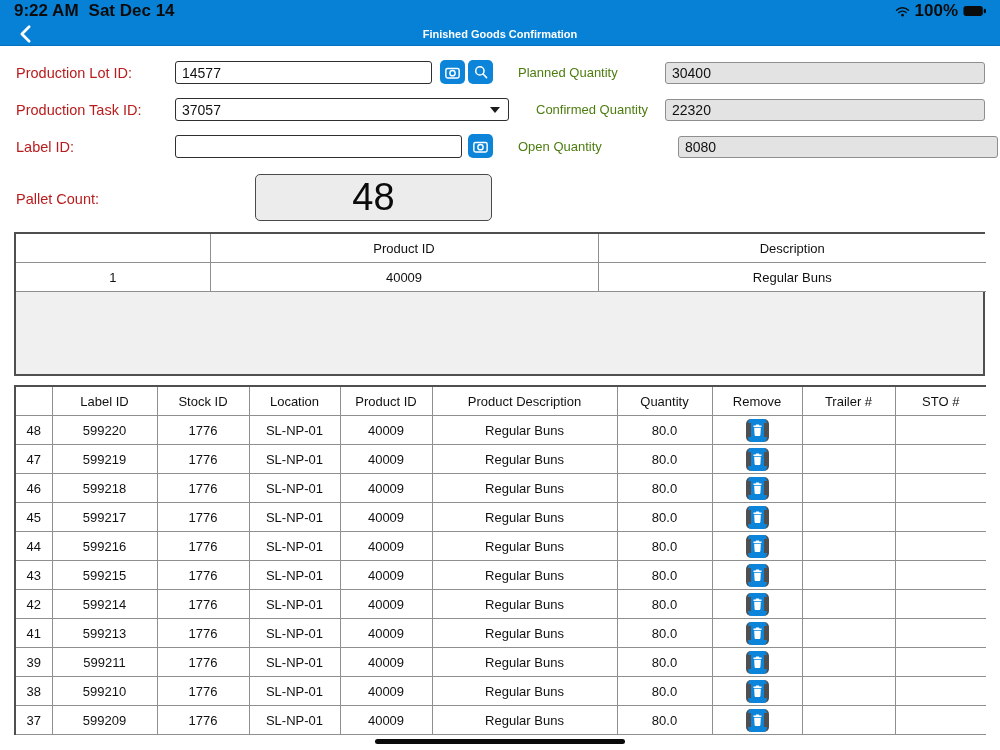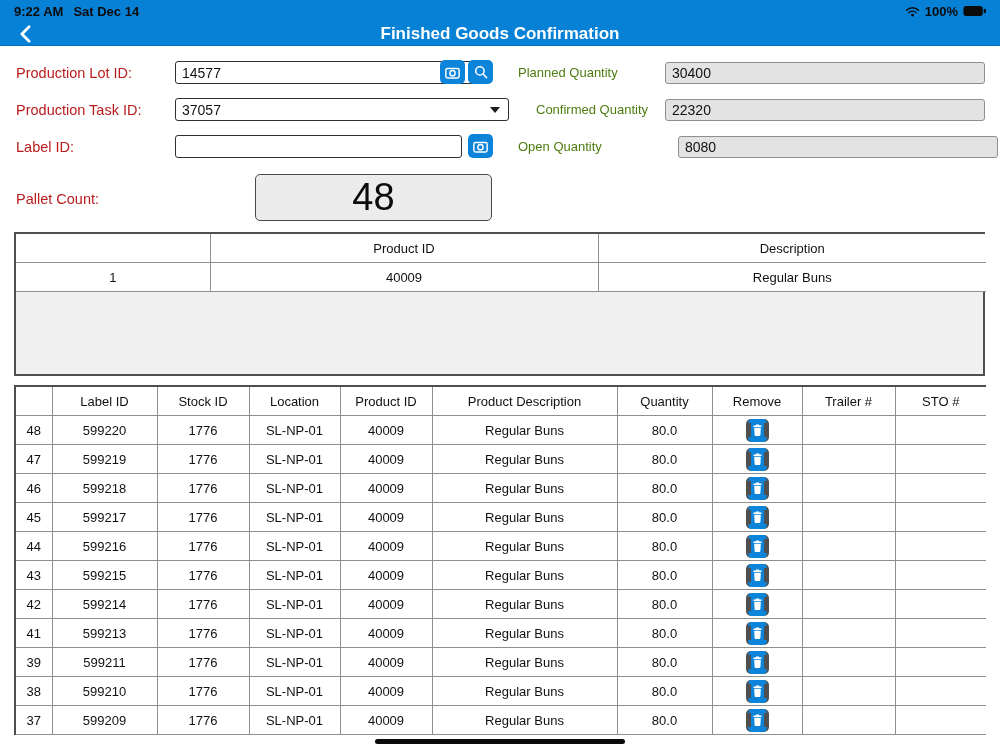--- a/index.html
+++ b/index.html
@@ -5,31 +5,31 @@
   html,body{margin:0;padding:0;}
   body{
     width:1000px;height:750px;position:relative;overflow:hidden;
     background:#ffffff;font-family:"Liberation Sans",sans-serif;color:#111;
     -webkit-font-smoothing:antialiased;
   }
   
   .status-bar{
     position:absolute;top:0;left:0;width:1000px;height:22px;background:#0781d6;
     display:flex;align-items:center;justify-content:space-between;
-    padding:0 14px;box-sizing:border-box;font-size:13px;font-weight:700;color:#0b0b0b;
+    padding:0 14px;box-sizing:border-box;font-size:17px;font-weight:700;color:#0b0b0b;
   }
   .status-left{display:flex;gap:10px;align-items:center;}
   .status-right{display:flex;gap:5px;align-items:center;}
   
   .nav-bar{
     position:absolute;top:22px;left:0;width:1000px;height:24px;background:#0781d6;
     display:flex;align-items:center;justify-content:center;
     border-bottom:1px solid #0672bd;box-sizing:border-box;
   }
-  .nav-title{color:#fff;font-size:17px;font-weight:700;}
+  .nav-title{color:#fff;font-size:11px;font-weight:700;}
   .back-btn{
     position:absolute;left:12px;top:1px;width:26px;height:22px;background:transparent;border:none;
     display:flex;align-items:center;justify-content:center;cursor:pointer;padding:0;
   }
   
   .fld-label{position:absolute;left:16px;font-size:14.5px;color:#b91c1c;}
   .r-label{position:absolute;left:518px;font-size:13px;color:#4d7c0f;}
   .text-input{
     position:absolute;height:23px;box-sizing:border-box;border:1px solid #2f2f2f;border-radius:3px;
     background:#fff;font-size:14px;font-family:"Liberation Sans",sans-serif;padding:0 6px;color:#111;outline:none;
@@ -122,21 +122,21 @@
     <span style="display:flex;">
       <svg viewBox="0 0 12 20" width="11" height="18" fill="none" stroke="#fff" stroke-width="3" stroke-linecap="round" stroke-linejoin="round">
         <polyline points="10,2 2,10 10,18"></polyline>
       </svg>
     </span>
   </button>
   <span class="nav-title">Finished Goods Confirmation</span>
 </div>
 
 <span class="fld-label" style="top:65px;">Production Lot ID:</span>
-<input class="text-input" style="left: 175px; top: 61px; width: 310px;" value="14577">
+<input class="text-input" style="left: 175px; top: 61px; width: 257px;" value="14577">
 <button class="icon-btn" style="left:440px;top:60px;">
   <span style="display:flex;">
     <svg viewBox="0 0 20 20" width="17" height="17" fill="none" stroke="#fff" stroke-width="1.7">
       <rect x="2.2" y="5.2" width="15.6" height="11.3" rx="2"></rect>
       <circle cx="10" cy="10.8" r="3.1"></circle>
     </svg>
   </span>
 </button>
 <button class="icon-btn" style="left:468px;top:60px;">
   <span style="display:flex;">

